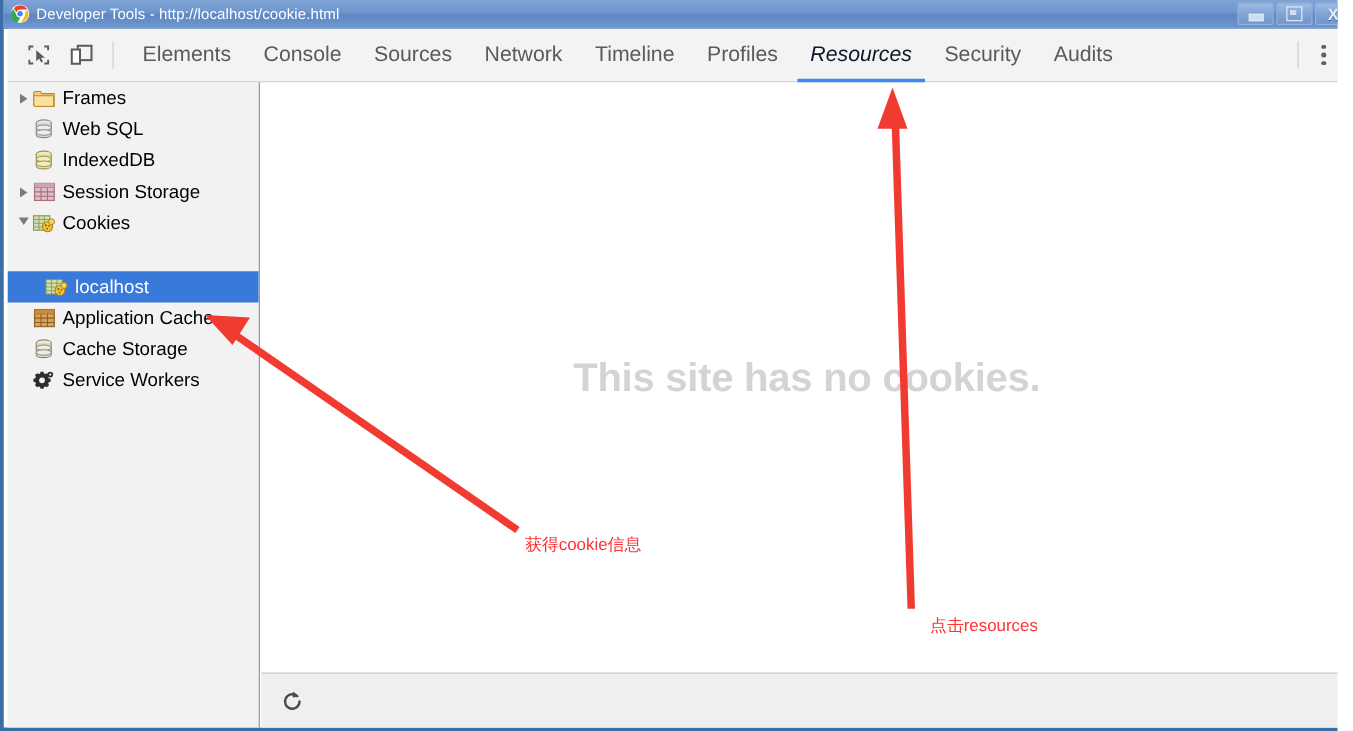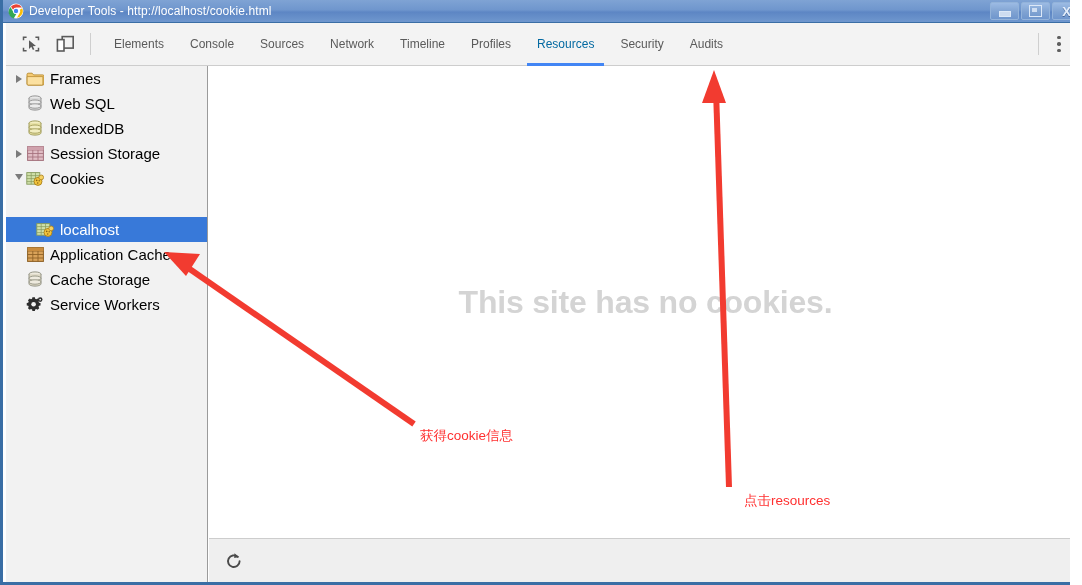--- a/index.html
+++ b/index.html
@@ -133,28 +133,29 @@
   }
   .tabs {
     display: flex;
     align-items: stretch;
     height: 43px;
   }
   .tab {
     display: flex;
     align-items: center;
     padding: 0 13px;
-    font-size: 12px;
+    font-size: 17px;
     color: #5a5a5a;
     position: relative;
     white-space: nowrap;
     cursor: default;
   }
   .tab.active {
-    color: #0369a1;
+    color: #0f172a;
+    font-style: italic;
   }
   .tab.active::after {
     content: "";
     position: absolute;
     left: 3px;
     right: 3px;
     bottom: 0;
     height: 3px;
     background: #4285f4;
   }

